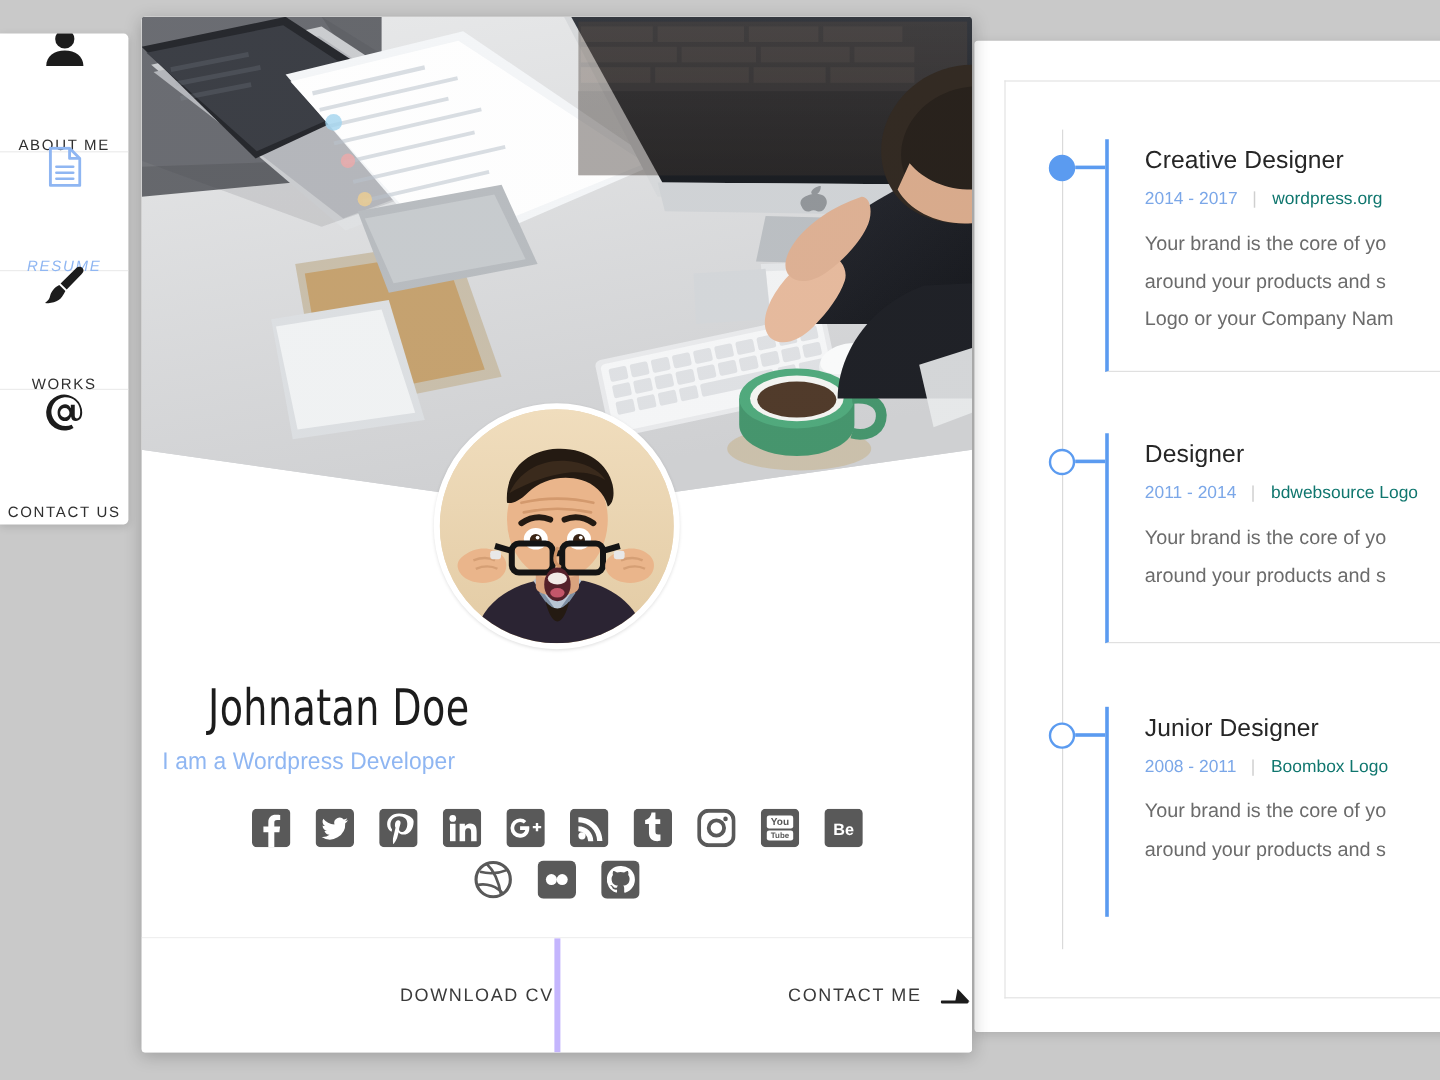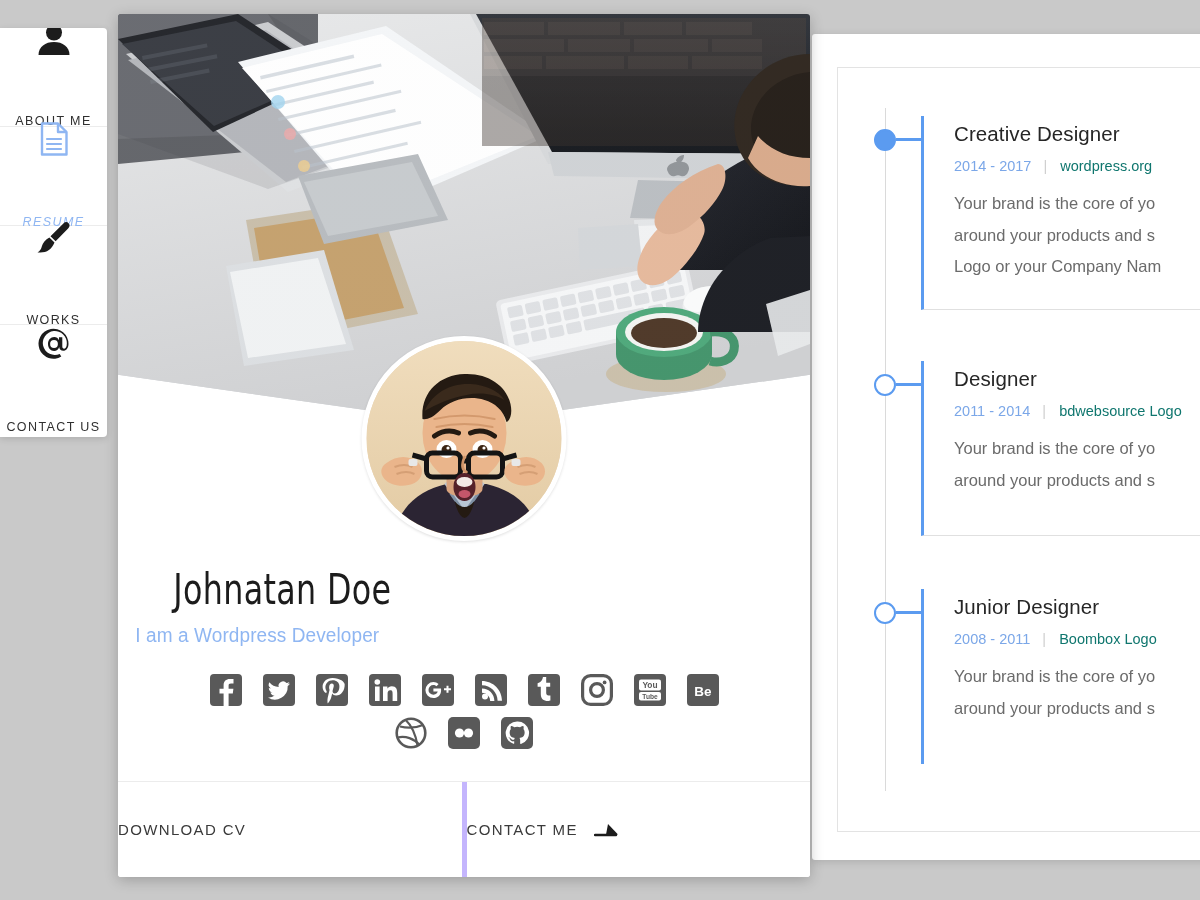--- a/index.html
+++ b/index.html
@@ -271,21 +271,21 @@
     bottom: 0;
     width: 692px;
     height: 96px;
     border-top: 1px solid #ececec;
     display: flex;
   }
   .act {
     flex: 1;
     display: flex;
     align-items: center;
-    justify-content: flex-start;
+    justify-content: flex-end;
     font-size: 15px;
     letter-spacing: 1.35px;
     color: #3a3a3a;
     cursor: pointer;
     background: #fff;
     text-decoration: none;
     font-weight: 400;
   }
   .act + .act { border-left: 5px solid #c4b5fd; }
   .act .arrow { margin-left: 16px; line-height: 0; }

